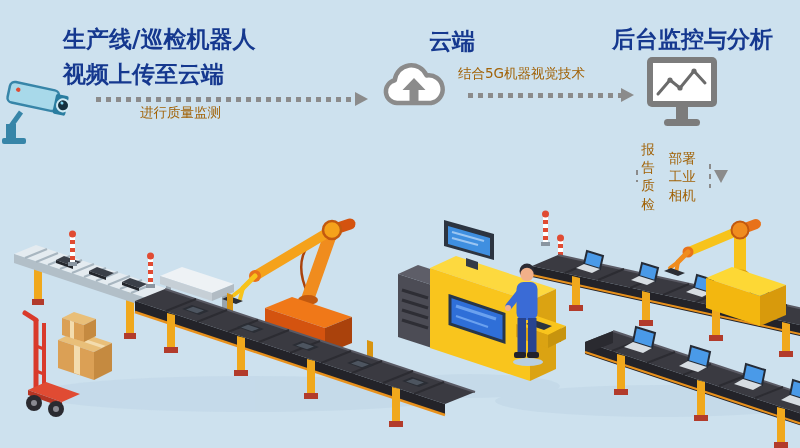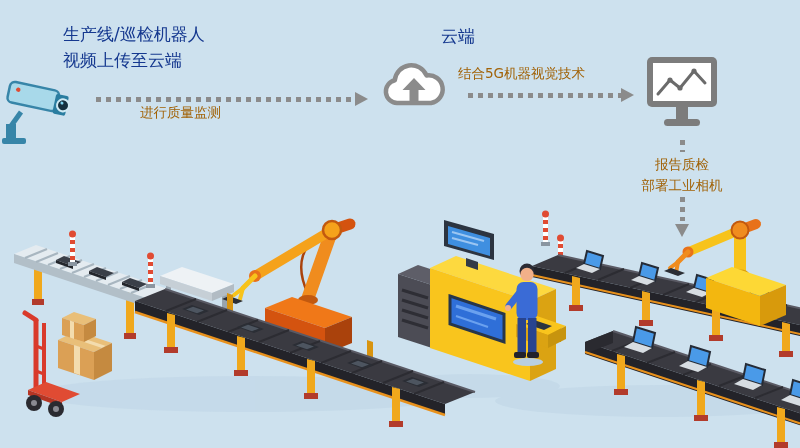--- a/index.html
+++ b/index.html
@@ -1,26 +1,26 @@
 <!DOCTYPE html>
 <html><head>
 <meta charset="utf-8">
 <style>
   *{margin:0;padding:0;box-sizing:border-box}
   html,body{width:800px;height:448px;overflow:hidden}
   #app{position:relative;width:800px;height:448px;background:#cde1ee;
        font-family:"DejaVu Sans","Liberation Sans",sans-serif}
   .abs{position:absolute}
-  .title{font-size:17px;font-weight:400;color:#15388f;line-height:1.5}
+  .title{font-size:23px;font-weight:700;color:#15388f;line-height:1.5}
   .ctr{text-align:right}
   .lbl{font-size:13.5px;color:#a16207;line-height:1.35}
   .harrow{display:flex;align-items:center}
   .dots-h{height:5px;flex:1;background:repeating-linear-gradient(90deg,#8b8b8b 0 5px,transparent 5px 10px)}
   .tri-right{width:0;height:0;border-left:13px solid #8b8b8b;border-top:7px solid transparent;border-bottom:7px solid transparent}
-  .varrow{display:flex;flex-direction:column;align-items:center;gap:3px}
+  .varrow{display:flex;flex-direction:row;align-items:center;gap:3px}
   .dots-v{width:5px;background:repeating-linear-gradient(180deg,#8b8b8b 0 5px,transparent 5px 10px)}
   .tri-down{width:0;height:0;border-top:13px solid #8b8b8b;border-left:7px solid transparent;border-right:7px solid transparent}
 </style>
 </head>
 <body>
 
 <div id="app">
 
   <div class="abs title" style="left:63px;top:22px;width:220px">
     <div>生产线/巡检机器人</div>
@@ -52,20 +52,21 @@
     <path d="M 17,49 A 11.5,11.5 0 0 1 14.8,26.3 A 16.5,16.5 0 0 1 46.5,21.5 A 12,12 0 0 1 51,49 Z" fill="#ffffff" stroke="#8b8b8b" stroke-width="4.5" stroke-linejoin="round"></path>
     <polygon points="34,24 45.5,36 38.5,36 38.5,47 29.5,47 29.5,36 22.5,36" fill="#8b8b8b"></polygon>
   </svg>
 
   <div class="abs lbl" style="left:458px;top:64px;width:185px">结合5G机器视觉技术</div>
   <div class="abs harrow" style="left:468px;top:88px;width:166px">
     <div class="dots-h"></div>
     <div class="tri-right"></div>
   </div>
 
+  <div class="abs title ctr" style="left:608px;top:22px;width:165px">后台监控与分析</div>
 
   <svg class="abs" style="left:642px;top:54px" width="80" height="84" viewBox="0 0 80 84">
     <rect x="5" y="3" width="70" height="50" rx="5" fill="#7c7c7c"></rect>
     <rect x="11" y="9" width="58" height="38" fill="#ffffff"></rect>
     <polyline points="16,40 28,26 38,34 52,17 63,29" fill="none" stroke="#6b6b6b" stroke-width="3" stroke-linecap="round" stroke-linejoin="round"></polyline>
     <circle cx="28" cy="26" r="2.6" fill="#6b6b6b"></circle>
     <circle cx="38" cy="34" r="2.6" fill="#6b6b6b"></circle>
     <circle cx="52" cy="17" r="2.6" fill="#6b6b6b"></circle>
     <rect x="34" y="53" width="12" height="12" fill="#7c7c7c"></rect>
     <rect x="22" y="65" width="36" height="7" rx="3.5" fill="#7c7c7c"></rect>

